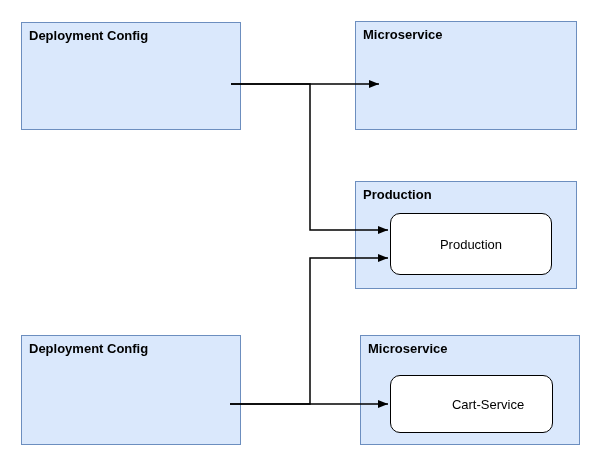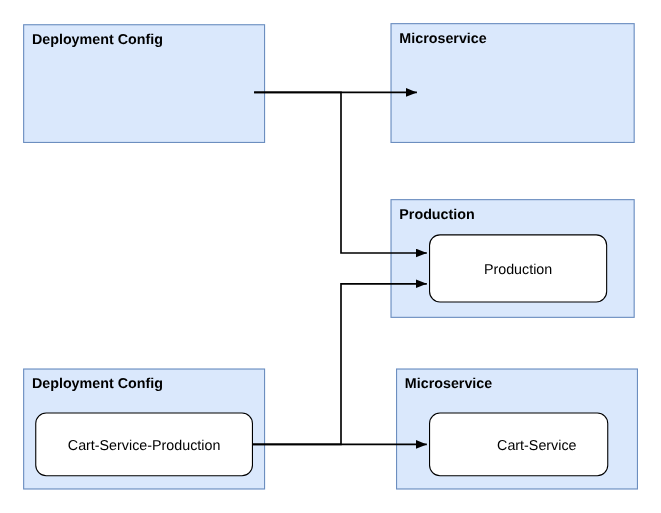--- a/index.html
+++ b/index.html
@@ -86,16 +86,15 @@
         <path d="M0,0 L10,4 L0,8 Z" fill="#000000"></path>
       </marker>
     </defs>
   <polyline points="231,84 379,84" marker-end="url(#arrow)"></polyline>
       <polyline points="231,84 310,84 310,230 388,230" marker-end="url(#arrow)"></polyline>
       <polyline points="230,404 388,404" marker-end="url(#arrow)"></polyline>
       <polyline points="230,404 310,404 310,258 388,258" marker-end="url(#arrow)"></polyline>
     </svg>
 
   <div class="node-box" style="left: 390px; top: 213px; width: 162px; height: 62px;">Production</div>
-  <div class="node-box" style="left: 32px; top: 375px; width: 198px; height: 58px;">Cart-Service-Production</div>
   <div class="node-box" style="left: 390px; top: 375px; width: 163px; height: 58px; padding-left: 33px;">Cart-Service</div>
 
 </div>
 
 </body></html>

